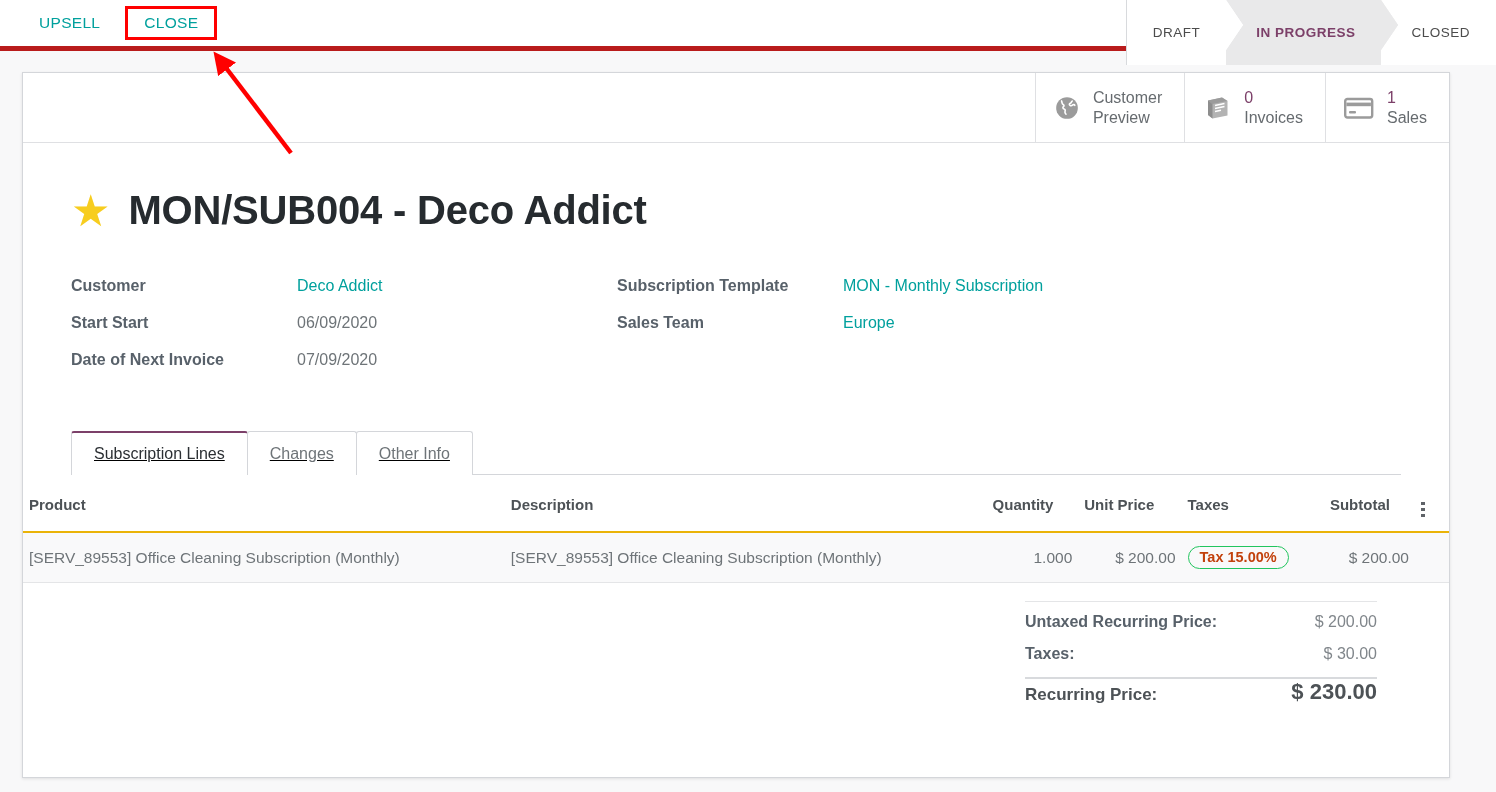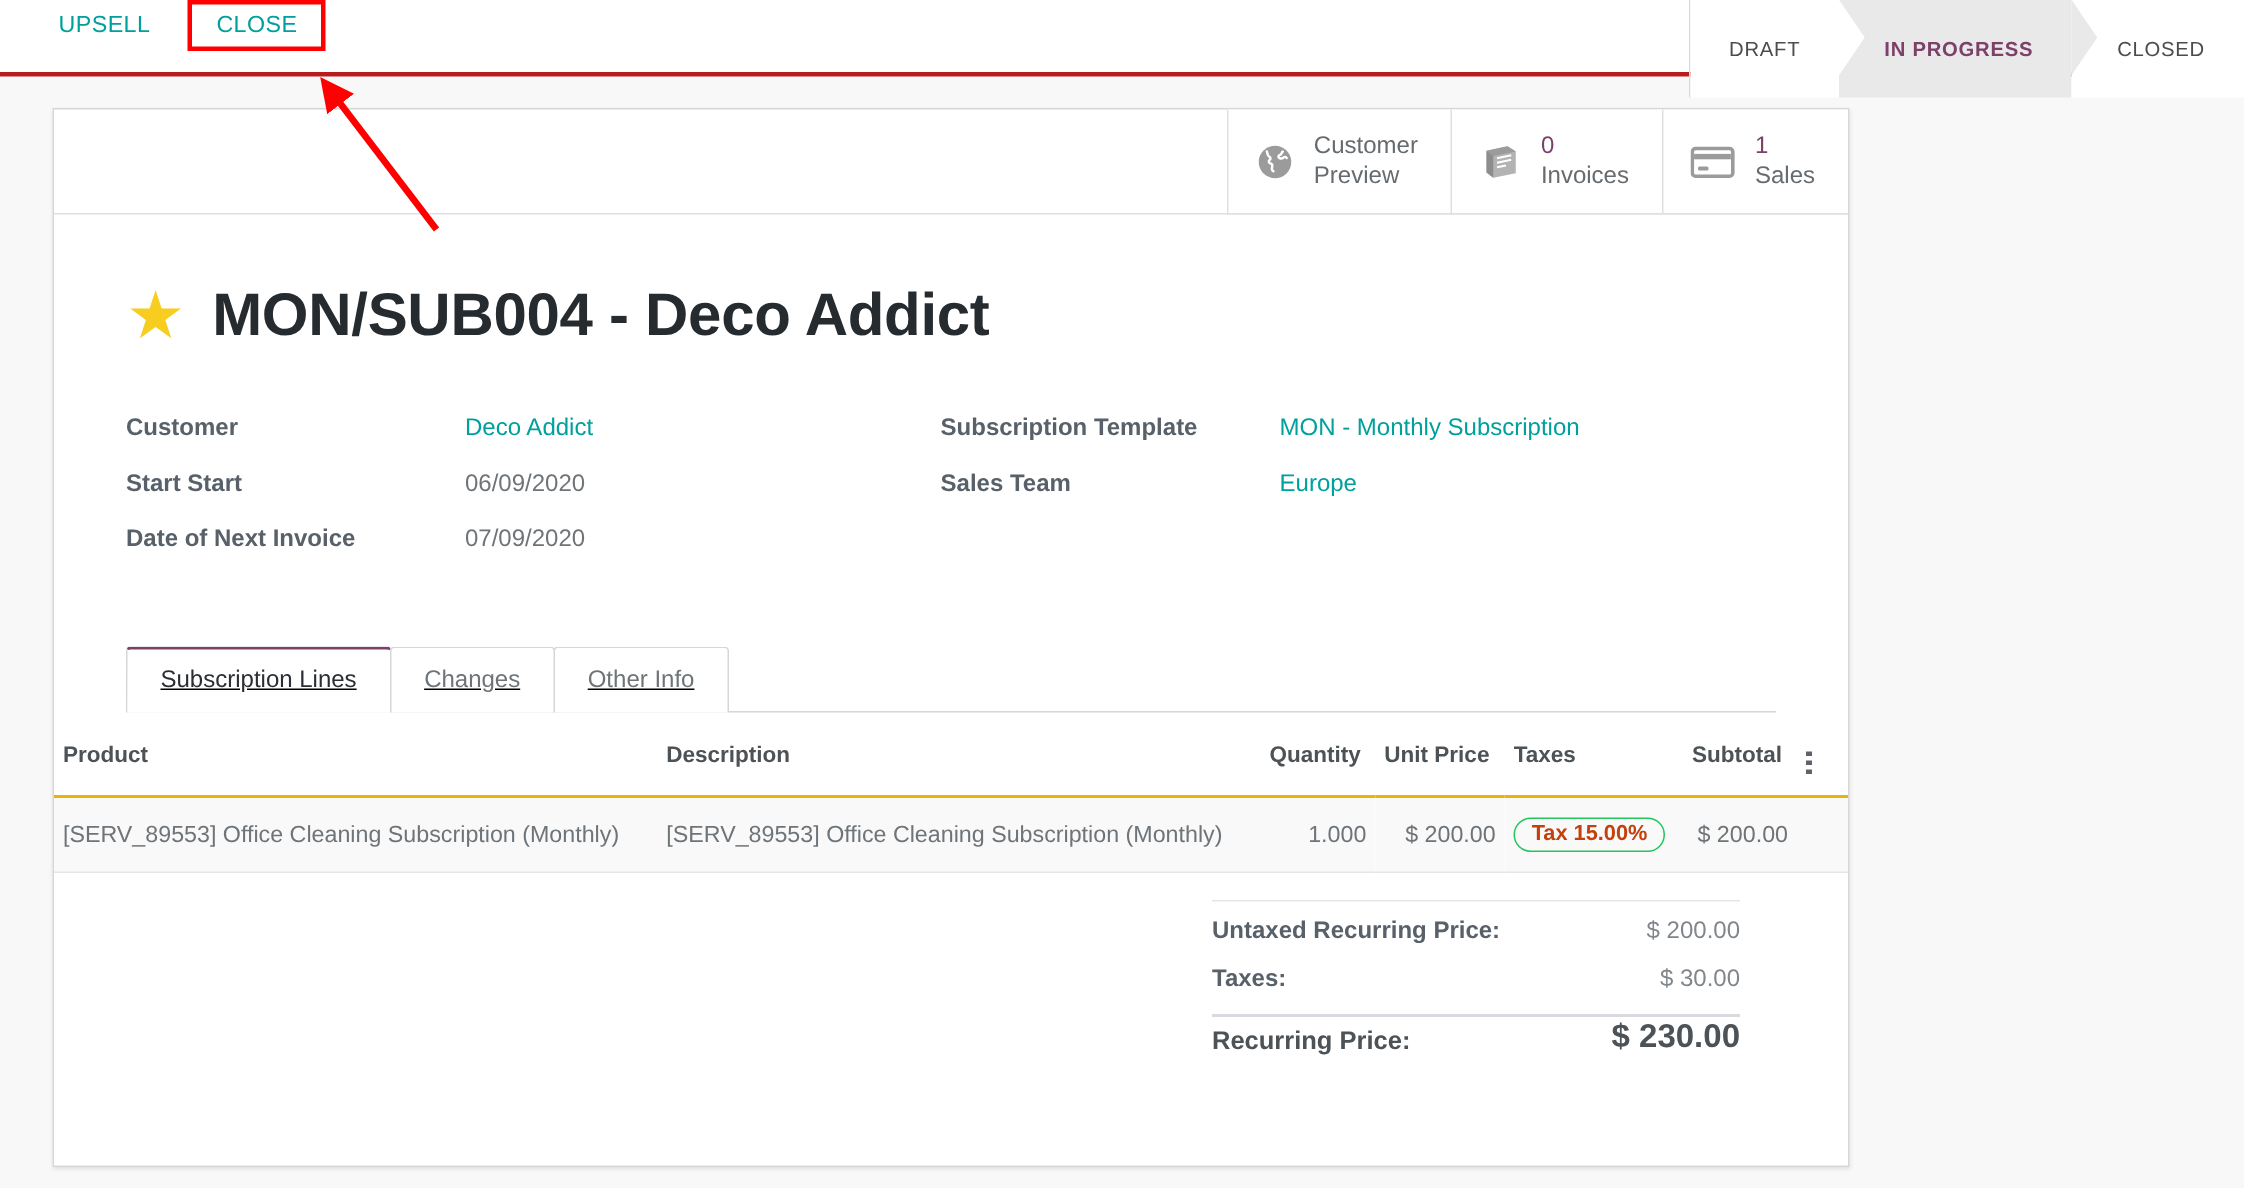--- a/index.html
+++ b/index.html
@@ -8,22 +8,22 @@
     width: 1496px; height: 792px;
     background: #f7f7f7;
     font-family: "Liberation Sans", sans-serif;
     -webkit-font-smoothing: antialiased;
   }
   #app { position: relative; width: 1496px; height: 792px; overflow: hidden; background:#f8f8f9; }
 
   
   .control-panel {
     position: absolute; left: 0; top: 0; width: 1496px; height: 51px;
-    background: #ffffff; border-bottom: 3px solid #b91c1c;
-    display: flex; align-items: flex-start;
+    background: #ffffff; border-bottom: 5px solid #b91c1c;
+    display: flex; align-items: center;
   }
   .btn-group { display: flex; align-items: center; padding-left: 24px; gap: 0px; }
   .tbtn {
     color: #00a09d; font-size: 15.5px; font-weight: 500; letter-spacing: .3px;
     padding: 7px 14px; background: transparent; border: 1px solid transparent;
     cursor: pointer; line-height: 18px;
   }
   .tbtn.highlighted {
     border: 3px solid #ff0000; padding: 5px 16px; margin-left: 10px; background:#fff;
   }
@@ -56,21 +56,21 @@
     border-top: 25.5px solid transparent; border-bottom: 25.5px solid transparent;
     border-left: 17px solid #ffffff; z-index: 3;
   }
   .stage.arrow-left::before {
     content: ""; position: absolute; left: 0px; top: 0;
     border-top: 25.5px solid transparent; border-bottom: 25.5px solid transparent;
     border-left: 17px solid #e9e9ea; z-index: 2;
   }
 
   
-  .sheet-wrap { position: absolute; left: 35px; top: 72px; width: 1198px; height: 706px; border-radius: 23px; }
+  .sheet-wrap { position: absolute; left: 22px; top: 72px; width: 1428px; height: 706px; border-radius: 23px; }
   .sheet {
     width: 100%; height: 100%;
     background: #ffffff; border: 1px solid #d4d6da;
     box-shadow: 0 1px 3px rgba(0,0,0,.10);
     position: relative;
   }
 
   
   .oe-button-box {
     position: absolute; right: 0px; top: 0px; height: 70px;

